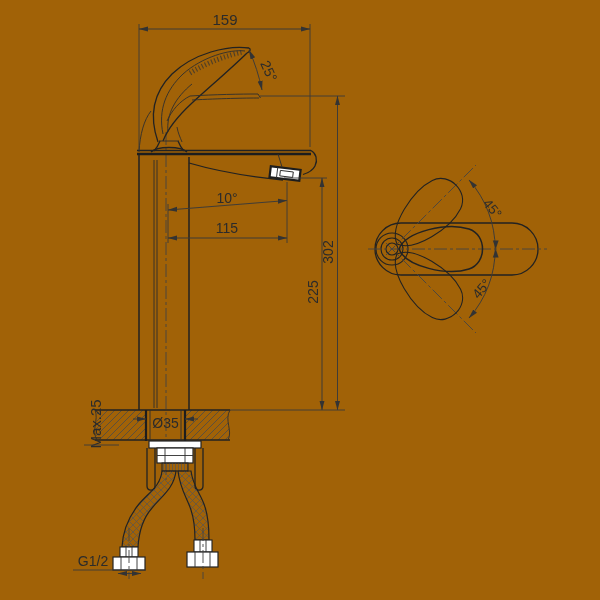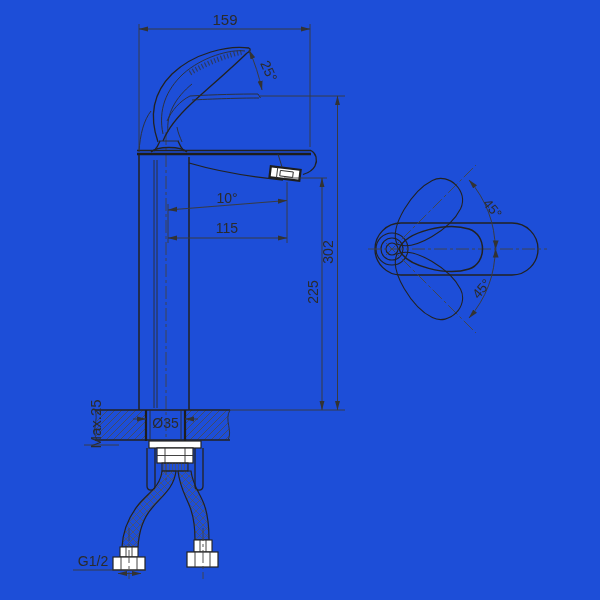--- a/index.html
+++ b/index.html
@@ -1,16 +1,16 @@
 <!DOCTYPE html>
 <html><head>
 <meta charset="utf-8">
 <style>
   html,body{margin:0;padding:0;background:#ffffff;width:600px;height:600px;overflow:hidden;}
-  #stage{width:600px;height:600px;background:#1d4ed8;position:relative;font-family:"Liberation Sans",sans-serif;}
+  #stage{width:600px;height:600px;background:#a16207;position:relative;font-family:"Liberation Sans",sans-serif;}
   svg{display:block;}
   text{fill:#2b2b2b;font-family:"Liberation Sans",sans-serif;}
   .dim{stroke:#3a3a3a;stroke-width:0.95;fill:none;}
   .ext{stroke:#3a3a3a;stroke-width:0.9;fill:none;}
   .out{stroke:#222;stroke-width:1.3;fill:none;}
   .thick{stroke:#1d1d1d;stroke-width:2.4;fill:none;}
   .thin{stroke:#2e2e2e;stroke-width:0.9;fill:none;}
   .cl{stroke:#444;stroke-width:0.9;fill:none;stroke-dasharray:13 3 3 3;}
   .txt{font-size:14px;}
   .txtbig{font-size:15px;}

